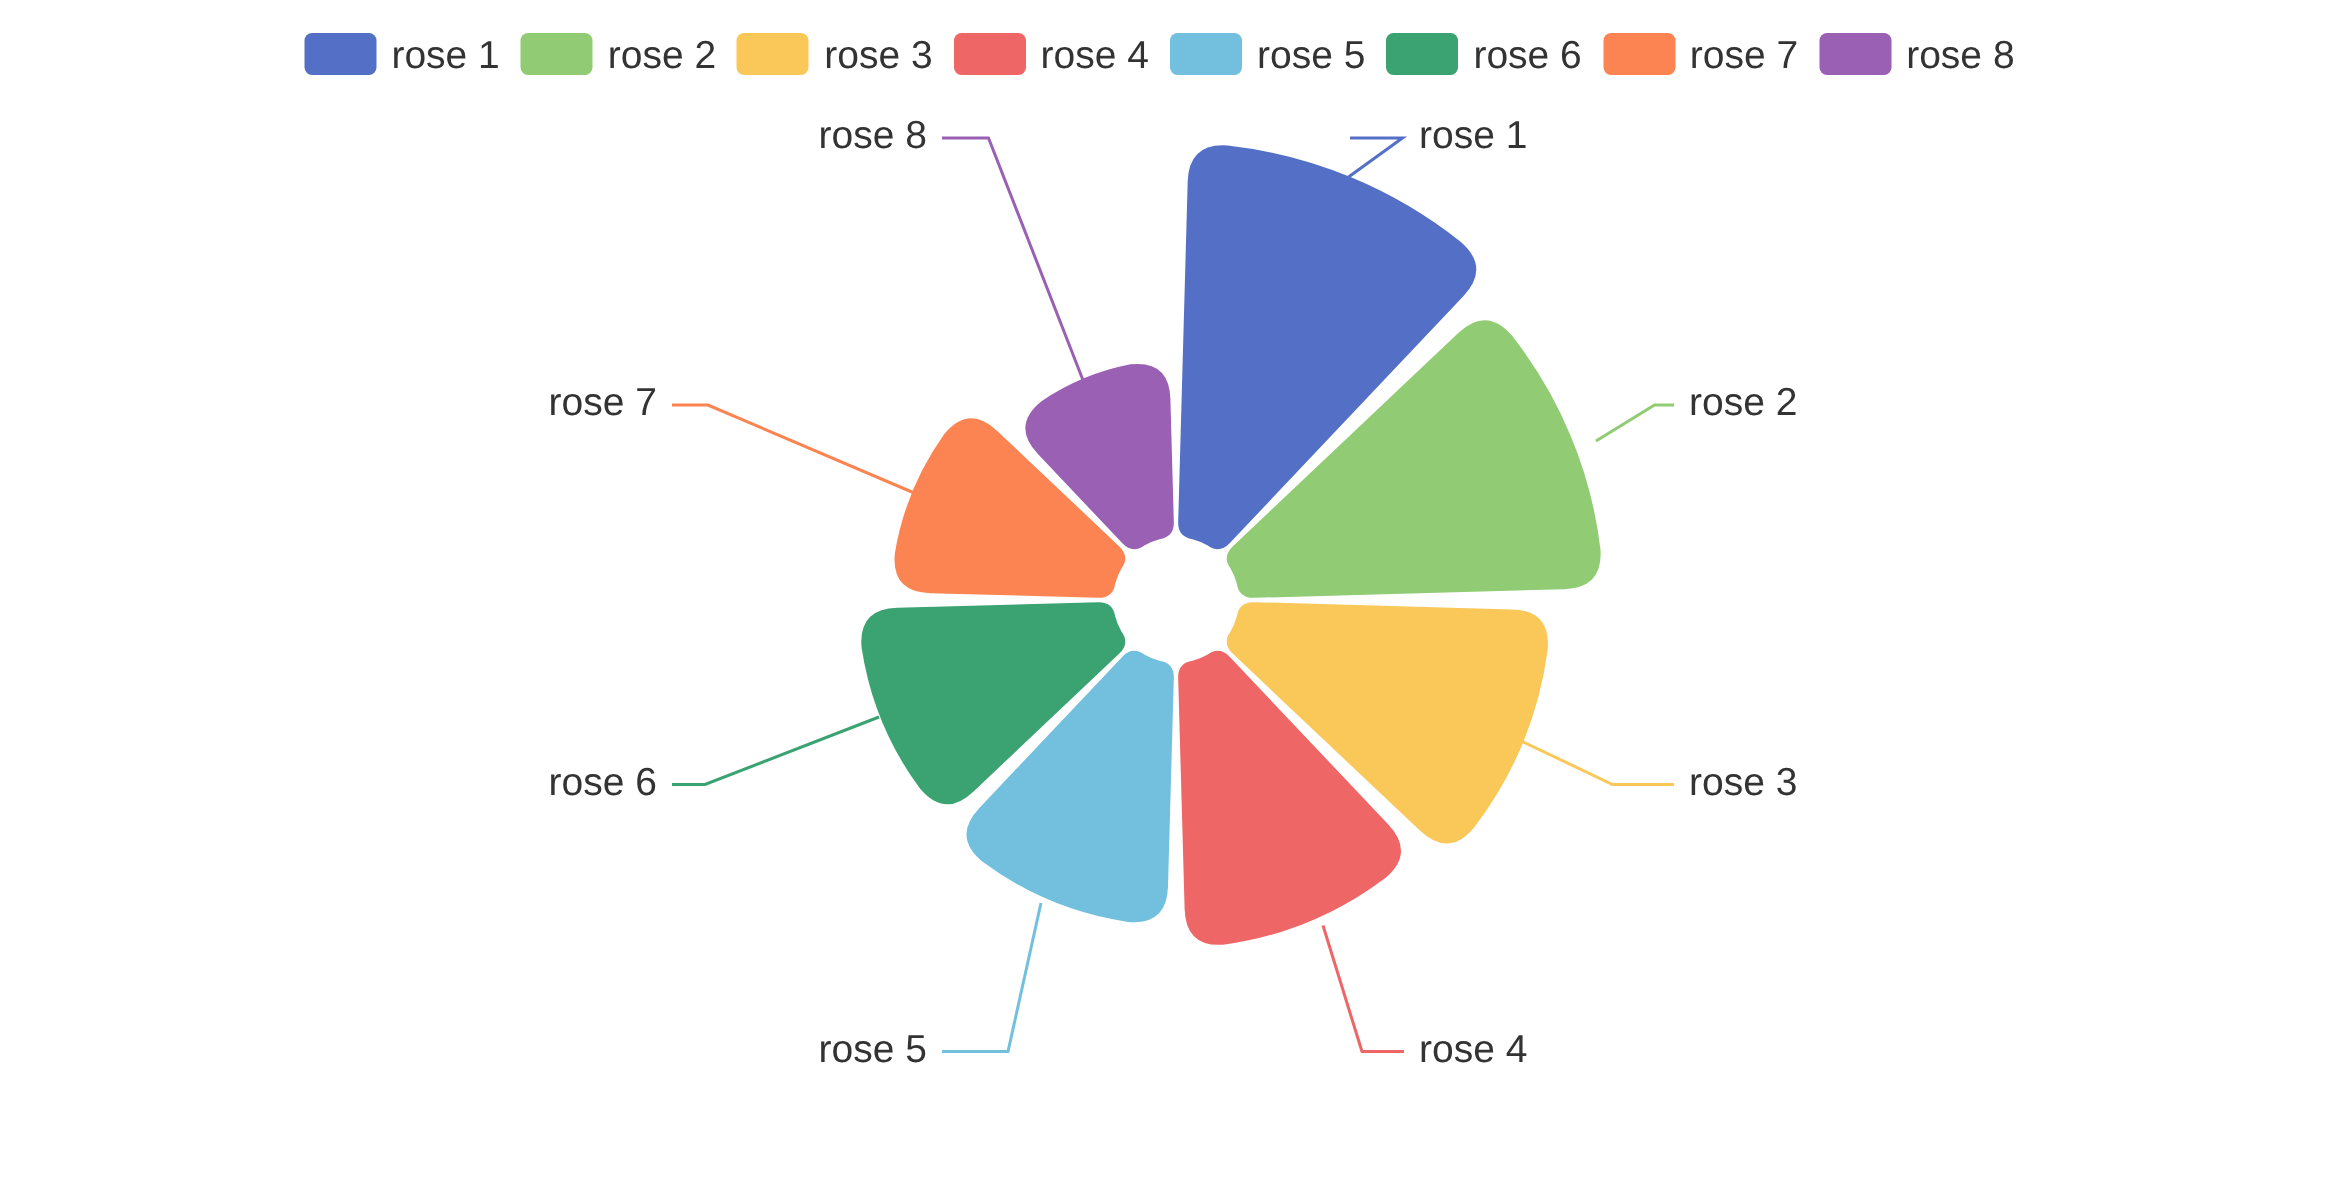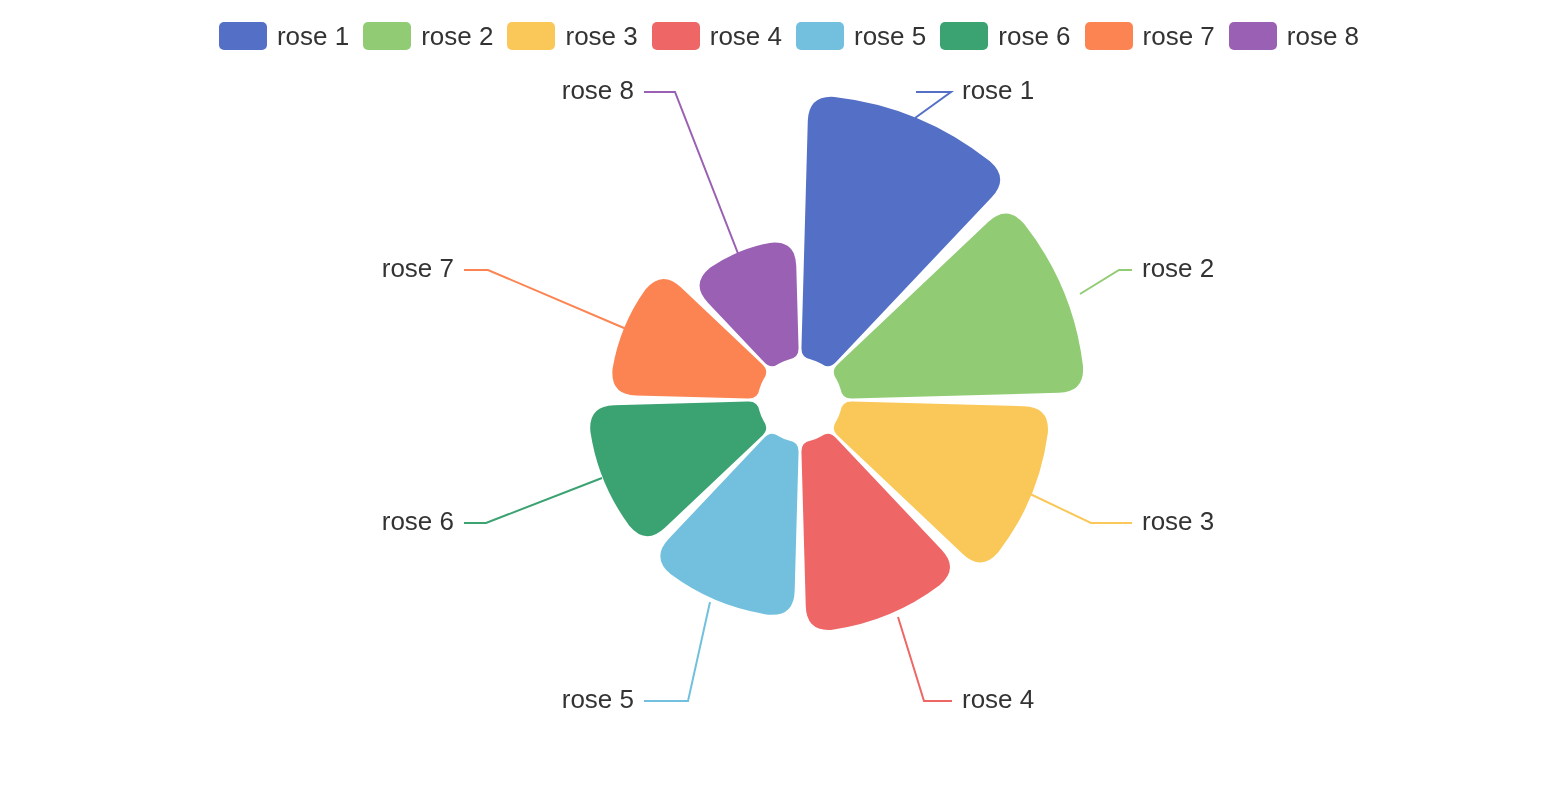--- a/index.html
+++ b/index.html
@@ -11,21 +11,20 @@
     width: 1560px;
     height: 794px;
     font-family: "Liberation Sans", sans-serif;
     overflow: hidden;
   }
   #chart-root {
     position: relative;
     width: 1496px;
     height: 794px;
     background: #ffffff;
-    margin-left: 16px;
   }
   
   #legend {
     position: absolute;
     left: 0;
     top: 22px;
     width: 1560px;
     display: flex;
     flex-direction: row;
     justify-content: center;

